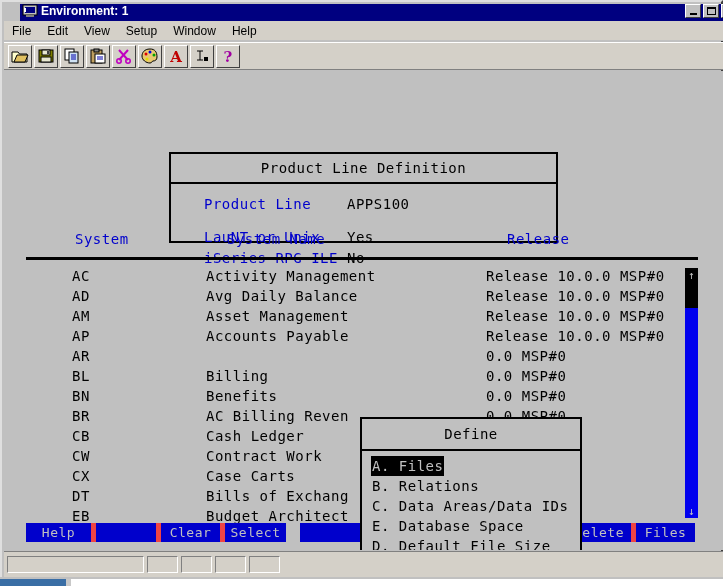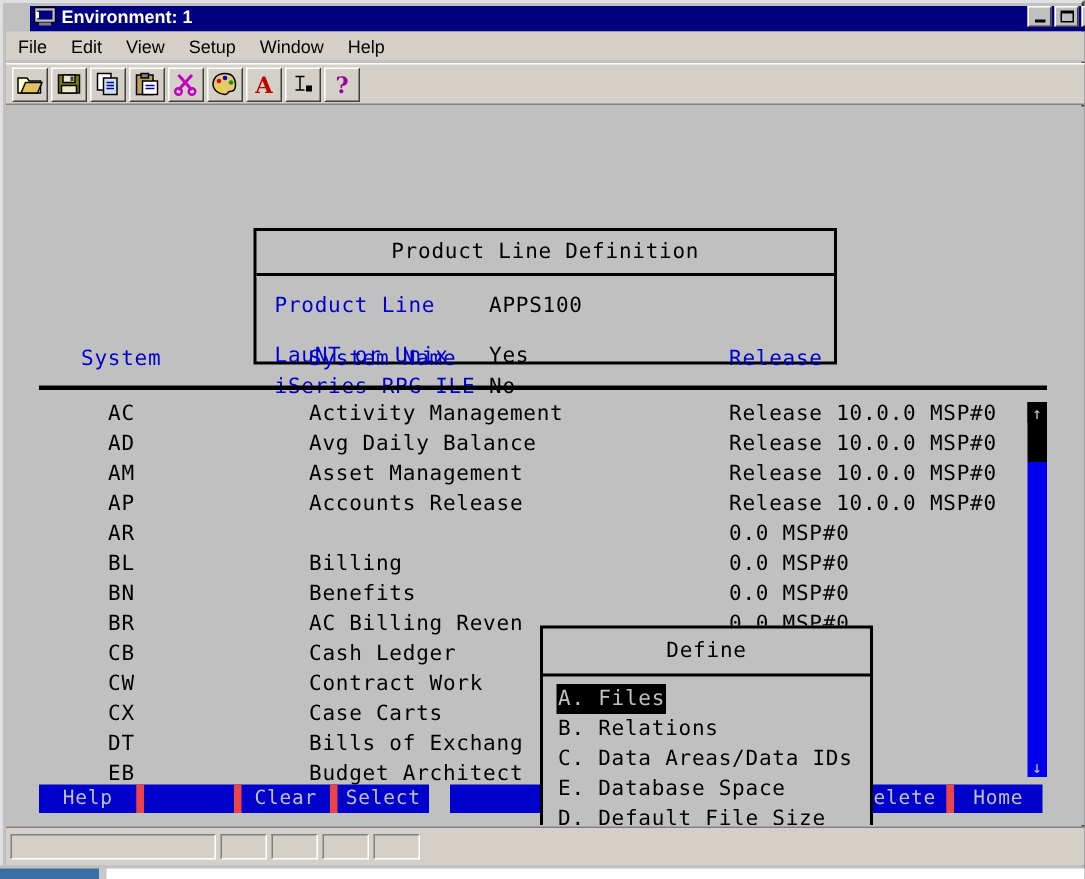--- a/index.html
+++ b/index.html
@@ -137,21 +137,21 @@
     background: #c0c0c0;
     box-sizing: border-box;
     overflow: hidden;
   }
   .term {
     font-family: "DejaVu Sans Mono", monospace;
     font-size: 14px;
     color: #000000;
     letter-spacing: 0.5px;
   }
-  .term-blue { color: #0000cc; }
+  .term-blue { color: #0000cc; margin-left: 21px; }
 
   
   .pl-panel {
     position: absolute;
     left: 165px; top: 81px;
     width: 389px;
     height: 91px;
     background: #c0c0c0;
     border: 2px solid #000000;
     box-sizing: border-box;
@@ -510,21 +510,21 @@
         <span class="cell-name">Avg Daily Balance</span>
         <span class="cell-rel">Release 10.0.0 MSP#0</span>
       </div>
       <div class="list-row">
         <span class="cell-code">AM</span>
         <span class="cell-name">Asset Management</span>
         <span class="cell-rel">Release 10.0.0 MSP#0</span>
       </div>
       <div class="list-row">
         <span class="cell-code">AP</span>
-        <span class="cell-name">Accounts Release</span>
+        <span class="cell-name">Accounts Payable</span>
         <span class="cell-rel">Release 10.0.0 MSP#0</span>
       </div>
       <div class="list-row">
         <span class="cell-code">AR</span>
         <span class="cell-rel">0.0 MSP#0</span>
       </div>
       <div class="list-row">
         <span class="cell-code">BL</span>
         <span class="cell-name">Billing</span>
         <span class="cell-rel">0.0 MSP#0</span>
@@ -603,21 +603,21 @@
     <div class="fkeybar">
       <div class="fkey" style="left:22px;width:65px;">Help</div>
       <div class="fkey sep" style="left:87px;width:65px;"></div>
       <div class="fkey sep" style="left:152px;width:64px;">Clear</div>
       <div class="fkey sep" style="left:216px;width:66px;">Select</div>
       <div class="fkey" style="left:296px;width:64px;"></div>
       <div class="fkey active sep" style="left:360px;width:56px;">Define</div>
       <div class="fkey sep" style="left:416px;width:64px;"></div>
       <div class="fkey sep" style="left:480px;width:61px;"></div>
       <div class="fkey" style="left:563px;width:64px;">Delete</div>
-      <div class="fkey sep" style="left:627px;width:64px;">Home</div>
+      <div class="fkey sep" style="left:627px;width:64px;">Files</div>
     </div>
 
   </div>
 
   <div class="statusbar">
     <div class="status-panel sp-main"></div>
     <div class="status-panel sp-small"></div>
     <div class="status-panel sp-small"></div>
     <div class="status-panel sp-small"></div>
     <div class="status-panel sp-small"></div>

